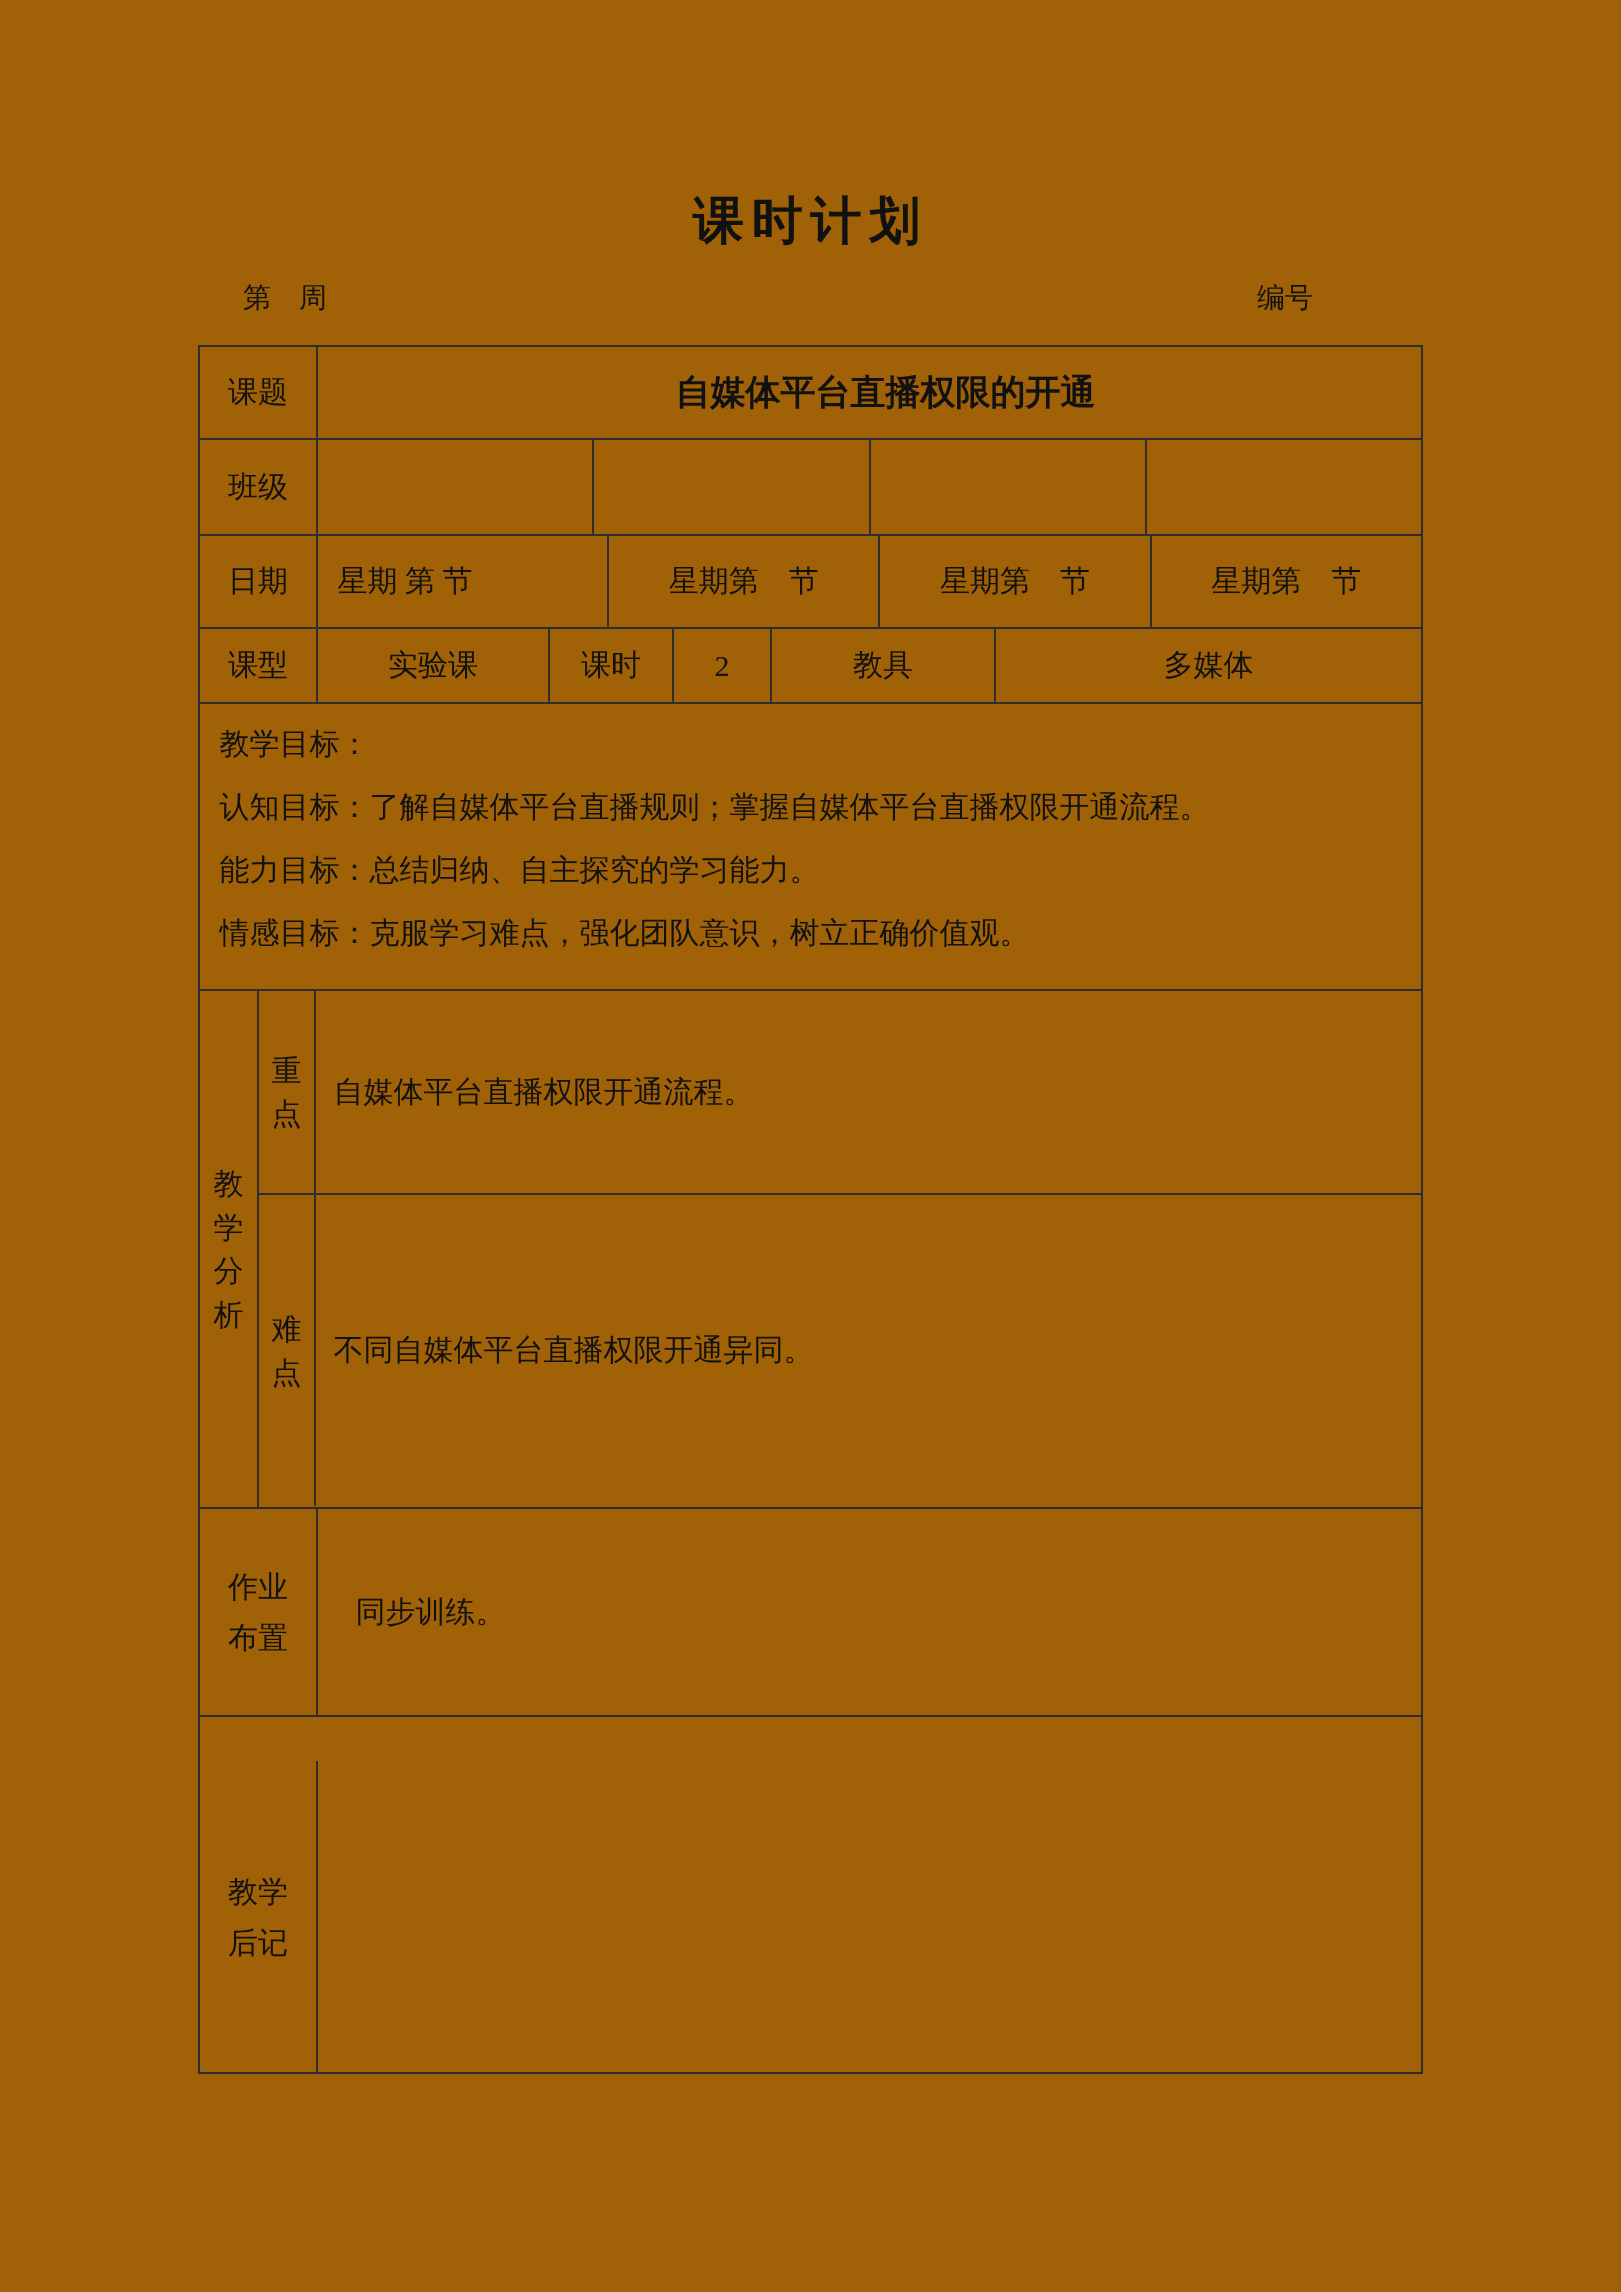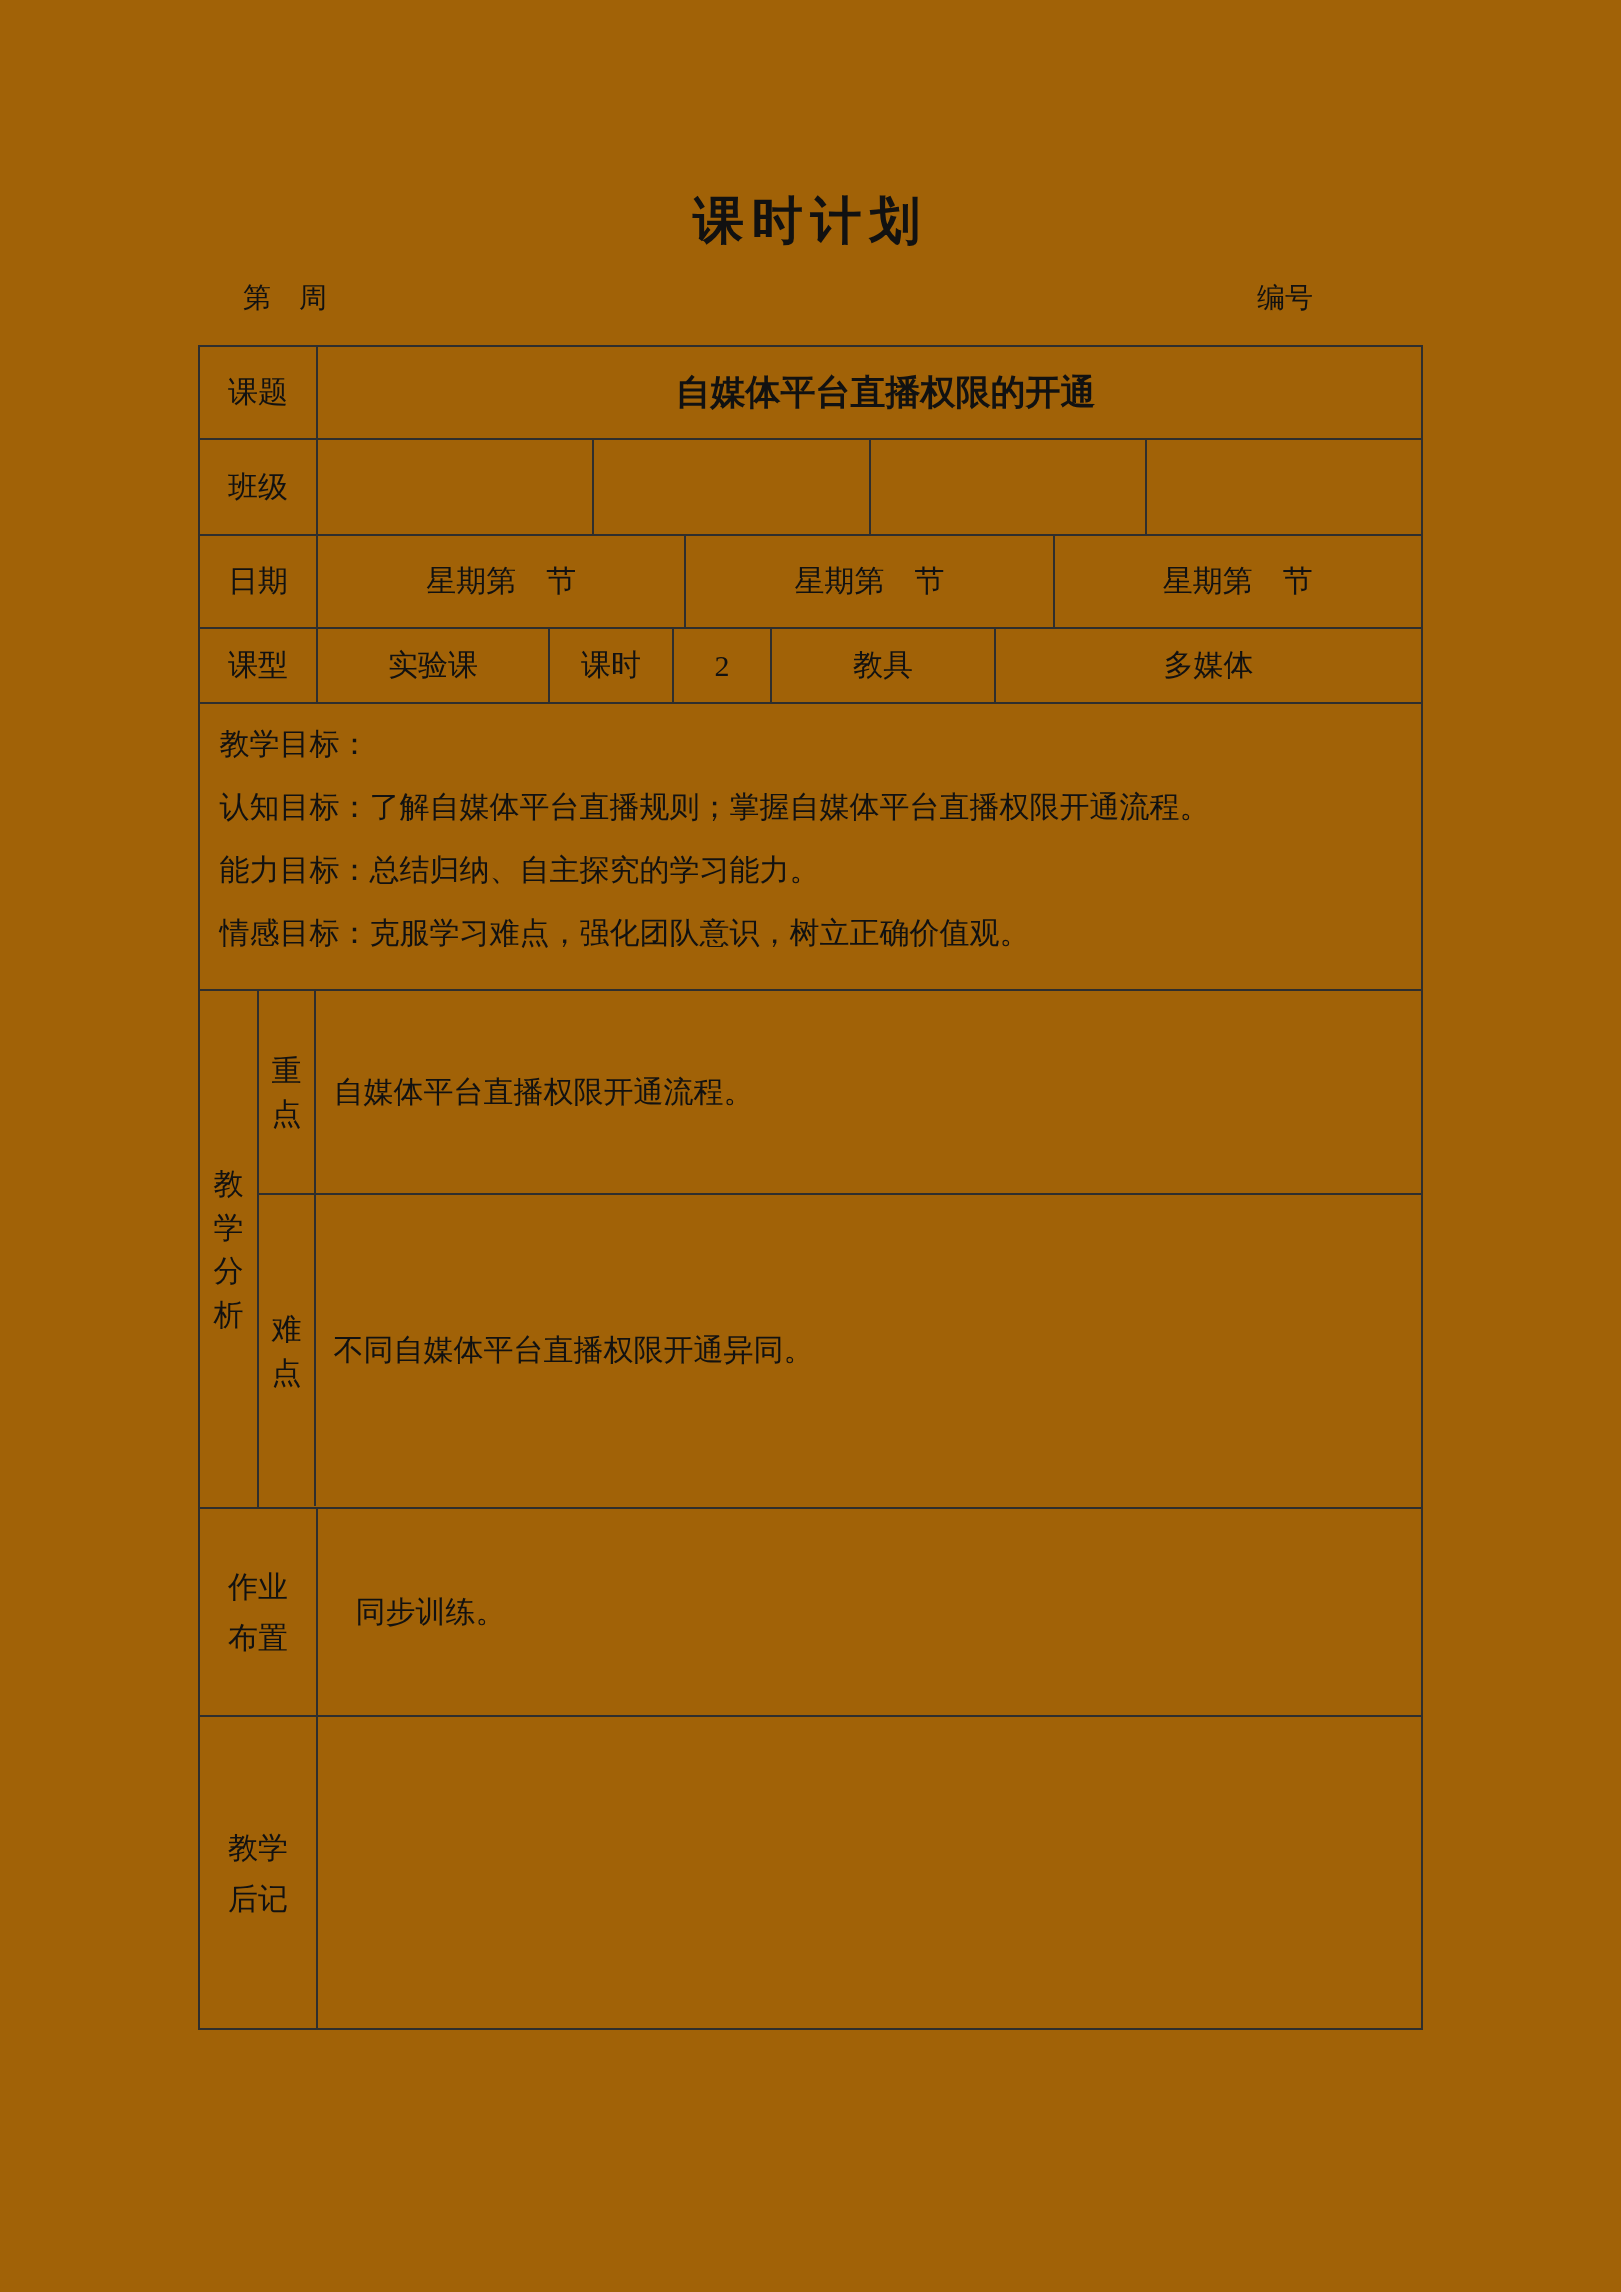--- a/index.html
+++ b/index.html
@@ -41,21 +41,21 @@
     position: absolute;
     top: 345px;
     left: 198px;
     width: 1225px;
     border: 2.9px solid #2e2e2e;
     display: flex;
     flex-direction: column;
     font-size: 30px;
   }
   .row { display: flex; border-bottom: 2.9px solid #2e2e2e; }
-  .row:last-child { border-bottom: none; }
+  .row:last-child { border-bottom: none; margin-top: 44px; }
   .cell { border-right: 2px solid #2e2e2e; }
   .cell:last-child { border-right: none; }
 
   .label-cell {
     width: 118px;
     flex: 0 0 118px;
     display: flex;
     align-items: center;
     justify-content: center;
     text-align: center;
@@ -144,20 +144,21 @@
     <div class="row r-class">
       <div class="cell label-cell">班级</div>
       <div class="cell center-cell data-cell"></div>
       <div class="cell center-cell data-cell"></div>
       <div class="cell center-cell data-cell"></div>
       <div class="cell center-cell data-cell"></div>
     </div>
 
     <div class="row r-date">
       <div class="cell label-cell">日期</div>
+      <div class="cell center-cell data-cell indent">星期 第 节</div>
       <div class="cell center-cell data-cell">星期第　节</div>
       <div class="cell center-cell data-cell">星期第　节</div>
       <div class="cell center-cell data-cell">星期第　节</div>
     </div>
 
     <div class="row r-type">
       <div class="cell label-cell">课型</div>
       <div class="cell center-cell w-237">实验课</div>
       <div class="cell center-cell w-127">课时</div>
       <div class="cell center-cell w-100">2</div>

